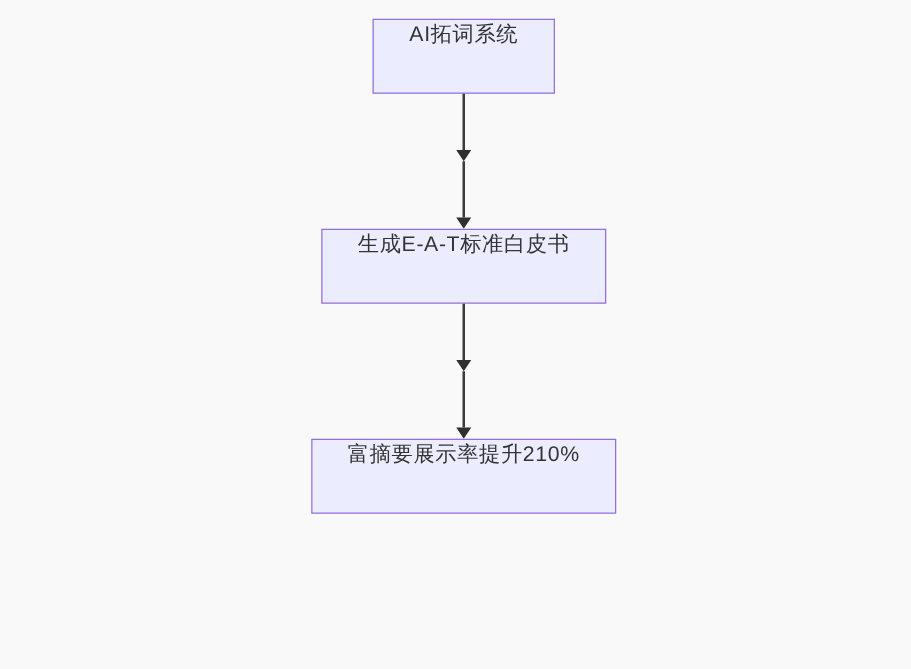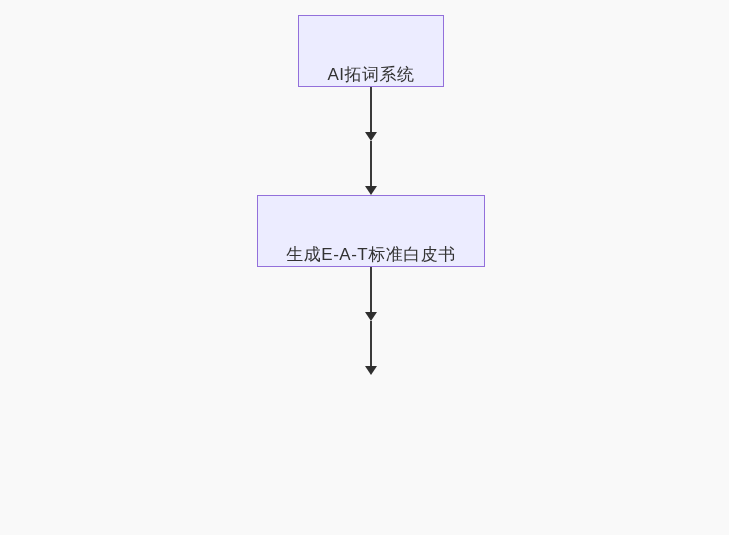--- a/index.html
+++ b/index.html
@@ -17,26 +17,26 @@
     position: absolute;
     top: 15px;
     left: 0;
     width: 742px; 
     display: flex;
     flex-direction: column;
     align-items: center;
   }
   .node {
     box-sizing: border-box;
-    height: 72px;
+    height: 60px;
     padding: 0 28px;
     background: #ECECFF;
     border: 1.5px solid #9370DB;
     display: flex;
-    align-items: flex-end;
+    align-items: flex-start;
     justify-content: center;
     white-space: nowrap;
   }
   .node-label {
     font-size: 17px;
     color: #333333;
     letter-spacing: 0.5px;
   }
   .edge {
     height: 54px;
@@ -85,14 +85,17 @@
     <div class="edge-line"></div>
     <div class="edge-head"></div>
   </div>
 
 
   <div class="edge">
     <div class="edge-line"></div>
     <div class="edge-head"></div>
   </div>
 
+  <div class="node">
+    <span class="node-label">富摘要展示率提升210%</span>
+  </div>
 
 </div>
 
 </body></html>

